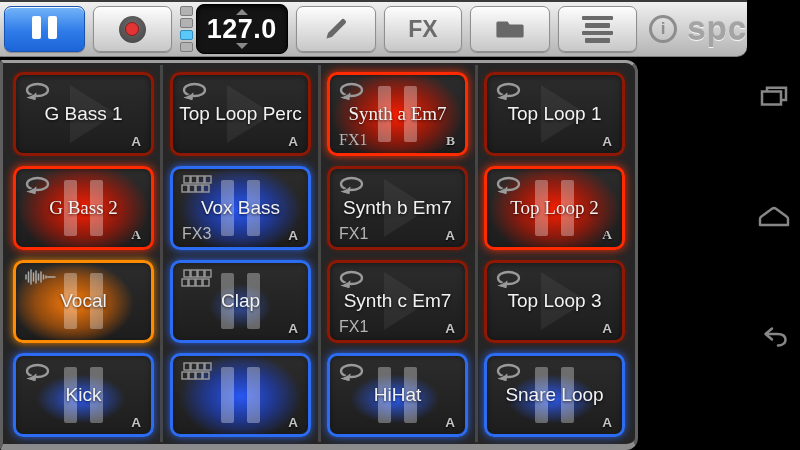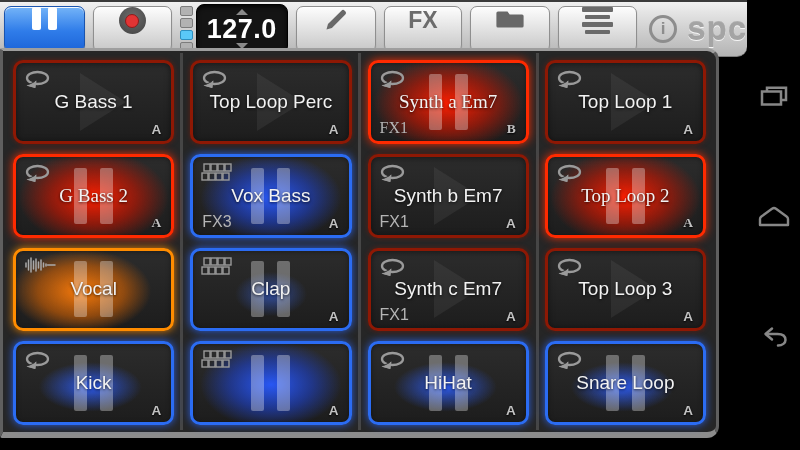--- a/index.html
+++ b/index.html
@@ -7,21 +7,21 @@
   .screen{position:absolute;left:0;top:0;width:747px;height:450px;}
 
   
   .toolbar{position:absolute;left:0;top:0;width:747px;height:57px;
     background:linear-gradient(180deg,#f0f0f0 0%,#d4d4d4 45%,#b4b4b4 100%);
     border-bottom:1px solid #7e7e7e;border-top:2px solid #3a3a3a;
     border-radius:0 0 10px 0;display:flex;align-items:center;box-sizing:border-box;}
   .tbtn{height:46px;border-radius:7px;border:1px solid #8f8f8f;
     background:linear-gradient(180deg,#fdfdfd 0%,#e2e2e2 50%,#c7c7c7 100%);
     box-shadow:inset 0 1px 0 rgba(255,255,255,.9),0 1px 1px rgba(0,0,0,.25);
-    display:flex;align-items:flex-start;justify-content:center;padding:0;cursor:pointer;}
+    display:flex;align-items:center;justify-content:center;padding:0;cursor:pointer;}
   .btn-pause{width:81px;margin-left:4px;
     background:linear-gradient(180deg,#74b4f8 0%,#2f7ce9 55%,#1c64d8 100%);border-color:#1a54ae;}
   .pause-bars i{display:inline-block;width:9px;height:23px;background:#fff;border-radius:2px;margin:0 3.5px;}
   .btn-record{width:79px;margin-left:8px;}
   .rec-outer{width:27px;height:27px;border-radius:50%;
     background:radial-gradient(circle at 50% 38%,#6e6e6e,#4c4c4c 75%);
     display:flex;align-items:center;justify-content:center;}
   .rec-inner{width:14px;height:14px;border-radius:50%;background:#e23434;border:1px solid #8c1b1b;box-sizing:border-box;}
   .beat{width:13px;margin-left:8px;display:flex;flex-direction:column;gap:2px;}
   .beat i{display:block;height:10px;border-radius:2px;background:#b2b2b2;border:1px solid #7c7c7c;box-sizing:border-box;}
@@ -42,21 +42,21 @@
   .list-icon i{display:block;height:4.5px;background:#6a6a6a;border-radius:1px;}
   .list-icon i:nth-child(odd){width:31px;}
   .list-icon i:nth-child(even){width:25px;}
   .info-badge{width:28px;height:28px;margin-left:12px;border:3px solid #8d8d8d;border-radius:50%;
     color:#8d8d8d;font-weight:bold;font-size:17px;display:flex;align-items:center;justify-content:center;
     box-sizing:border-box;cursor:pointer;}
   .logo{margin-left:10px;font-size:33px;font-weight:bold;color:#a4a4a4;letter-spacing:1px;
     text-shadow:0 1px 0 rgba(255,255,255,.85),0 -1px 0 rgba(0,0,0,.2);}
 
   
-  .panel{position:absolute;left:0;top:48px;width:719px;height:390px;box-sizing:border-box;
+  .panel{position:absolute;left:0;top:60px;width:638px;height:390px;box-sizing:border-box;
     background:#262626;border:3px solid;border-color:#9e9e9e #5f5f5f #8c8c8c #5f5f5f;
     border-bottom-width:6px;border-radius:2px 12px 12px 2px;}
   .divider{position:absolute;top:2px;bottom:2px;width:3px;background:#464646;z-index:0;}
   .grid{position:absolute;inset:0;padding:9px 10px 7px 10px;display:grid;
     grid-template-columns:repeat(4,1fr);grid-template-rows:repeat(4,1fr);
     column-gap:16px;row-gap:10px;z-index:1;}
   .pad{position:relative;border-radius:10px;border:3px solid #555;box-sizing:border-box;
     background:linear-gradient(180deg,#2c2c2c,#1d1d1d);cursor:pointer;overflow:hidden;}
   .b-red-dim{border-color:#8e1804;box-shadow:0 0 5px rgba(150,25,0,.5),inset 0 1px 6px rgba(0,0,0,.5);}
   .b-red-bright{border-color:#ff2a00;box-shadow:0 0 10px rgba(255,45,0,.95),inset 0 1px 5px rgba(0,0,0,.4);font-family:Liberation Serif, serif;}

